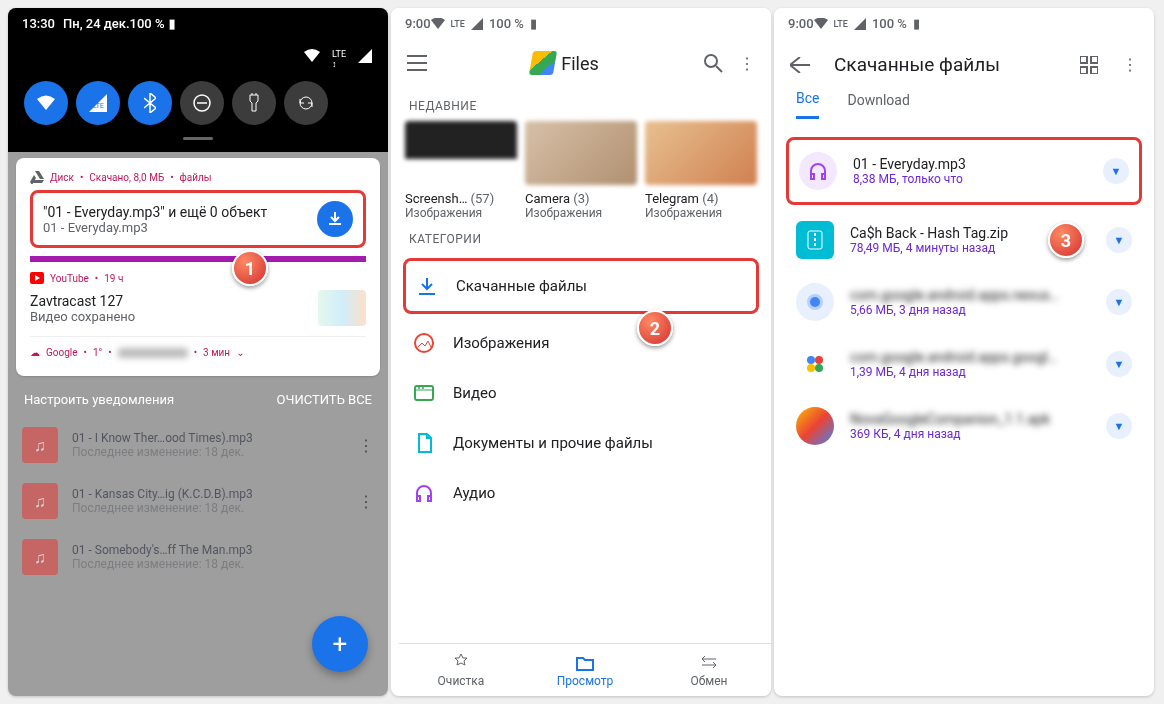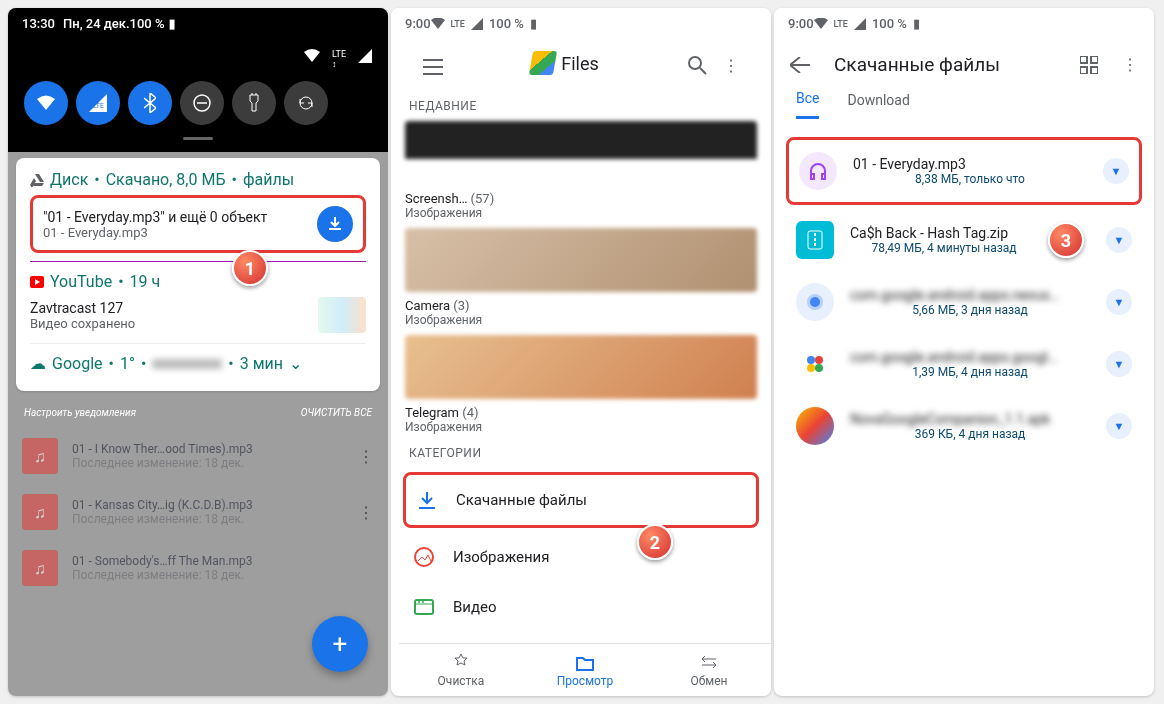--- a/index.html
+++ b/index.html
@@ -13,44 +13,44 @@
 .sb-left { display: flex; align-items: center; gap: 8px; }
 .sb-right { display: flex; align-items: center; gap: 4px; }
 .qs-panel { background: #000; padding: 6px 16px 12px; }
 .qs-icons-row { display: flex; justify-content: flex-end; gap: 12px; padding: 4px 0; }
 .qs-toggles { display: flex; gap: 8px; padding: 8px 0; }
 .qs-toggle { width: 44px; height: 44px; border-radius: 50%; display: flex; align-items: center; justify-content: center; color: #fff; }
 .qs-on { background: #1a73e8; }
 .qs-off { background: #3c3c3c; }
 .qs-handle { width: 30px; height: 3px; background: #666; border-radius: 2px; margin: 4px auto 0; }
 .notif-card { background: #fff; margin: 6px 8px; border-radius: 8px; padding: 12px 14px; box-shadow: 0 1px 2px rgba(0,0,0,0.15); }
-.notif-header { display: flex; align-items: center; gap: 6px; font-size: 16px; color: #0f766e; margin-bottom: 6px; }
+.notif-header { display: flex; align-items: center; gap: 6px; font-size: 10px; color: #be185d; margin-bottom: 6px; }
 .notif-title { font-size: 14px; color: #202124; }
 .notif-sub { font-size: 13px; color: #5f6368; }
 .notif-download { display: flex; justify-content: space-between; align-items: center; }
 .dl-btn { width: 36px; height: 36px; border-radius: 50%; background: #1a73e8; display: flex; align-items: center; justify-content: center; color: #fff; }
 .highlight-red { border: 3px solid #e53935; border-radius: 8px; padding: 8px 10px; margin: 4px 0; }
-.notif-footer { display: flex; justify-content: space-between; padding: 10px 16px; color: #fff; font-size: 10px; font-style: italic; }
+.notif-footer { display: flex; justify-content: space-between; padding: 10px 16px; color: #fff; font-size: 13px; }
 .dim-list { opacity: 0.55; padding: 0 14px; }
 .dim-item { display: flex; align-items: center; gap: 14px; padding: 10px 0; }
 .dim-icon { width: 36px; height: 36px; border-radius: 4px; background: #e53935; display: flex; align-items: center; justify-content: center; color: #fff; }
 .dim-text { flex: 1; }
 .dim-title { font-size: 12px; color: #0f172a; }
 .dim-sub { font-size: 12px; color: #5f6368; }
 .fab { position: absolute; bottom: 24px; right: 20px; width: 56px; height: 56px; border-radius: 50%; background: #1a73e8; display: flex; align-items: center; justify-content: center; color: #fff; font-size: 26px; box-shadow: 0 4px 8px rgba(0,0,0,0.3); }
 .marker { width: 36px; height: 36px; border-radius: 50%; background: radial-gradient(circle at 35% 30%, #ff8a65, #d32f2f); border: 2px solid #fff; box-shadow: 0 2px 4px rgba(0,0,0,0.4); display: flex; align-items: center; justify-content: center; color: #fff; font-weight: bold; font-size: 18px; position: absolute; }
 .thumb { background: linear-gradient(90deg,#e5f8ed,#d0edf9,#fde0cb); border-radius: 4px; width: 48px; height: 36px; }
 
 
 .p2-status { color: #5f6368; background: #fff; }
-.toolbar { display: flex; align-items: flex-end; padding: 12px 32px; gap: 16px; }
+.toolbar { display: flex; align-items: center; padding: 12px 16px; gap: 16px; }
 .toolbar-title { flex: 1; display: flex; align-items: center; justify-content: center; gap: 6px; font-size: 18px; color: #202124; }
 .files-logo { width: 24px; height: 24px; background: linear-gradient(135deg,#fbbc04 40%,#34a853 40%,#34a853 70%,#4285f4 70%); border-radius: 3px; transform: skewX(-10deg); }
 .section-label { font-size: 12px; color: #5f6368; padding: 12px 18px 8px; letter-spacing: 0.5px; }
-.recent-row { display: flex; gap: 8px; padding: 0 14px; flex-direction: column; }
+.recent-row { display: flex; gap: 8px; padding: 0 14px; }
 .recent-item { flex: 1; }
 .recent-thumb { height: 64px; background: #eee; border-radius: 4px; filter: blur(2px); }
 .recent-thumb.t1 { background: linear-gradient(180deg,#222 60%,#fff 60%); }
 .recent-thumb.t2 { background: linear-gradient(135deg,#d7c0a8,#b09070); }
 .recent-thumb.t3 { background: linear-gradient(135deg,#e8c090,#d08050); }
 .recent-name { font-size: 13px; color: #202124; margin-top: 6px; white-space: nowrap; overflow: hidden; text-overflow: ellipsis; }
 .recent-sub { font-size: 12px; color: #5f6368; }
 .cat-list { padding: 0 12px; }
 .cat-item { display: flex; align-items: center; gap: 18px; padding: 14px 10px; font-size: 15px; color: #202124; border-radius: 8px; }
 .cat-icon { width: 22px; height: 22px; display: flex; align-items: center; justify-content: center; }
@@ -65,21 +65,21 @@
 .tab { color: #5f6368; padding-bottom: 10px; }
 .tab.active { color: #1a73e8; border-bottom: 3px solid #1a73e8; }
 .file-list { padding: 4px 12px; }
 .file-item { display: flex; align-items: center; gap: 16px; padding: 12px 10px; border-radius: 8px; }
 .file-icon { width: 38px; height: 38px; border-radius: 50%; display: flex; align-items: center; justify-content: center; flex-shrink: 0; }
 .fi-audio { background: #f3e8fd; color: #a142f4; }
 .fi-blue { background: #e8f0fe; color: #4285f4; }
 .fi-multi { background: linear-gradient(135deg,#fbbc04,#ea4335,#4285f4); }
 .file-info { flex: 1; min-width: 0; }
 .file-name { font-size: 14px; color: #202124; white-space: nowrap; overflow: hidden; text-overflow: ellipsis; }
-.file-meta { font-size: 12px; color: #0c4a6e; text-align: center; }
+.file-meta { font-size: 12px; color: #6d28d9; }
 .file-chevron { width: 26px; height: 26px; border-radius: 50%; background: #e8f0fe; color: #1a73e8; display: flex; align-items: center; justify-content: center; font-size: 11px; }
 .blurred { filter: blur(3px); }
 svg { display: block; }
 </style>
 </head>
 <body>
 
 <div class="panel p1">
   <div class="status-bar">
     <div class="sb-left">
@@ -161,21 +161,21 @@
       </div>
       <div class="dl-btn">
         <svg width="18" height="18">
             <path d="M9 2 v8 M5 7 l4 4 l4 -4 M3 14 h12" stroke="#fff" stroke-width="2" fill="none"></path>
           </svg>
       </div>
     </div>
     <div class="marker" style="top:92px;right:112px">
         <span>1</span>
       </div>
-    <div style="border-top:1px solid #a21caf;margin-top:8px;padding-top:10px">
+    <div style="border-top:6px solid #a21caf;margin-top:8px;padding-top:10px">
       <div class="notif-header">
         <svg width="14" height="12">
             <rect width="14" height="12" rx="2" fill="#f00"></rect>
             <path d="M5 3 l5 3 l-5 3 z" fill="#fff"></path>
           </svg>
         <span>YouTube</span>
         <span>•</span>
         <span>19 ч</span>
       </div>
       <div style="display:flex;justify-content:space-between;align-items:center">

